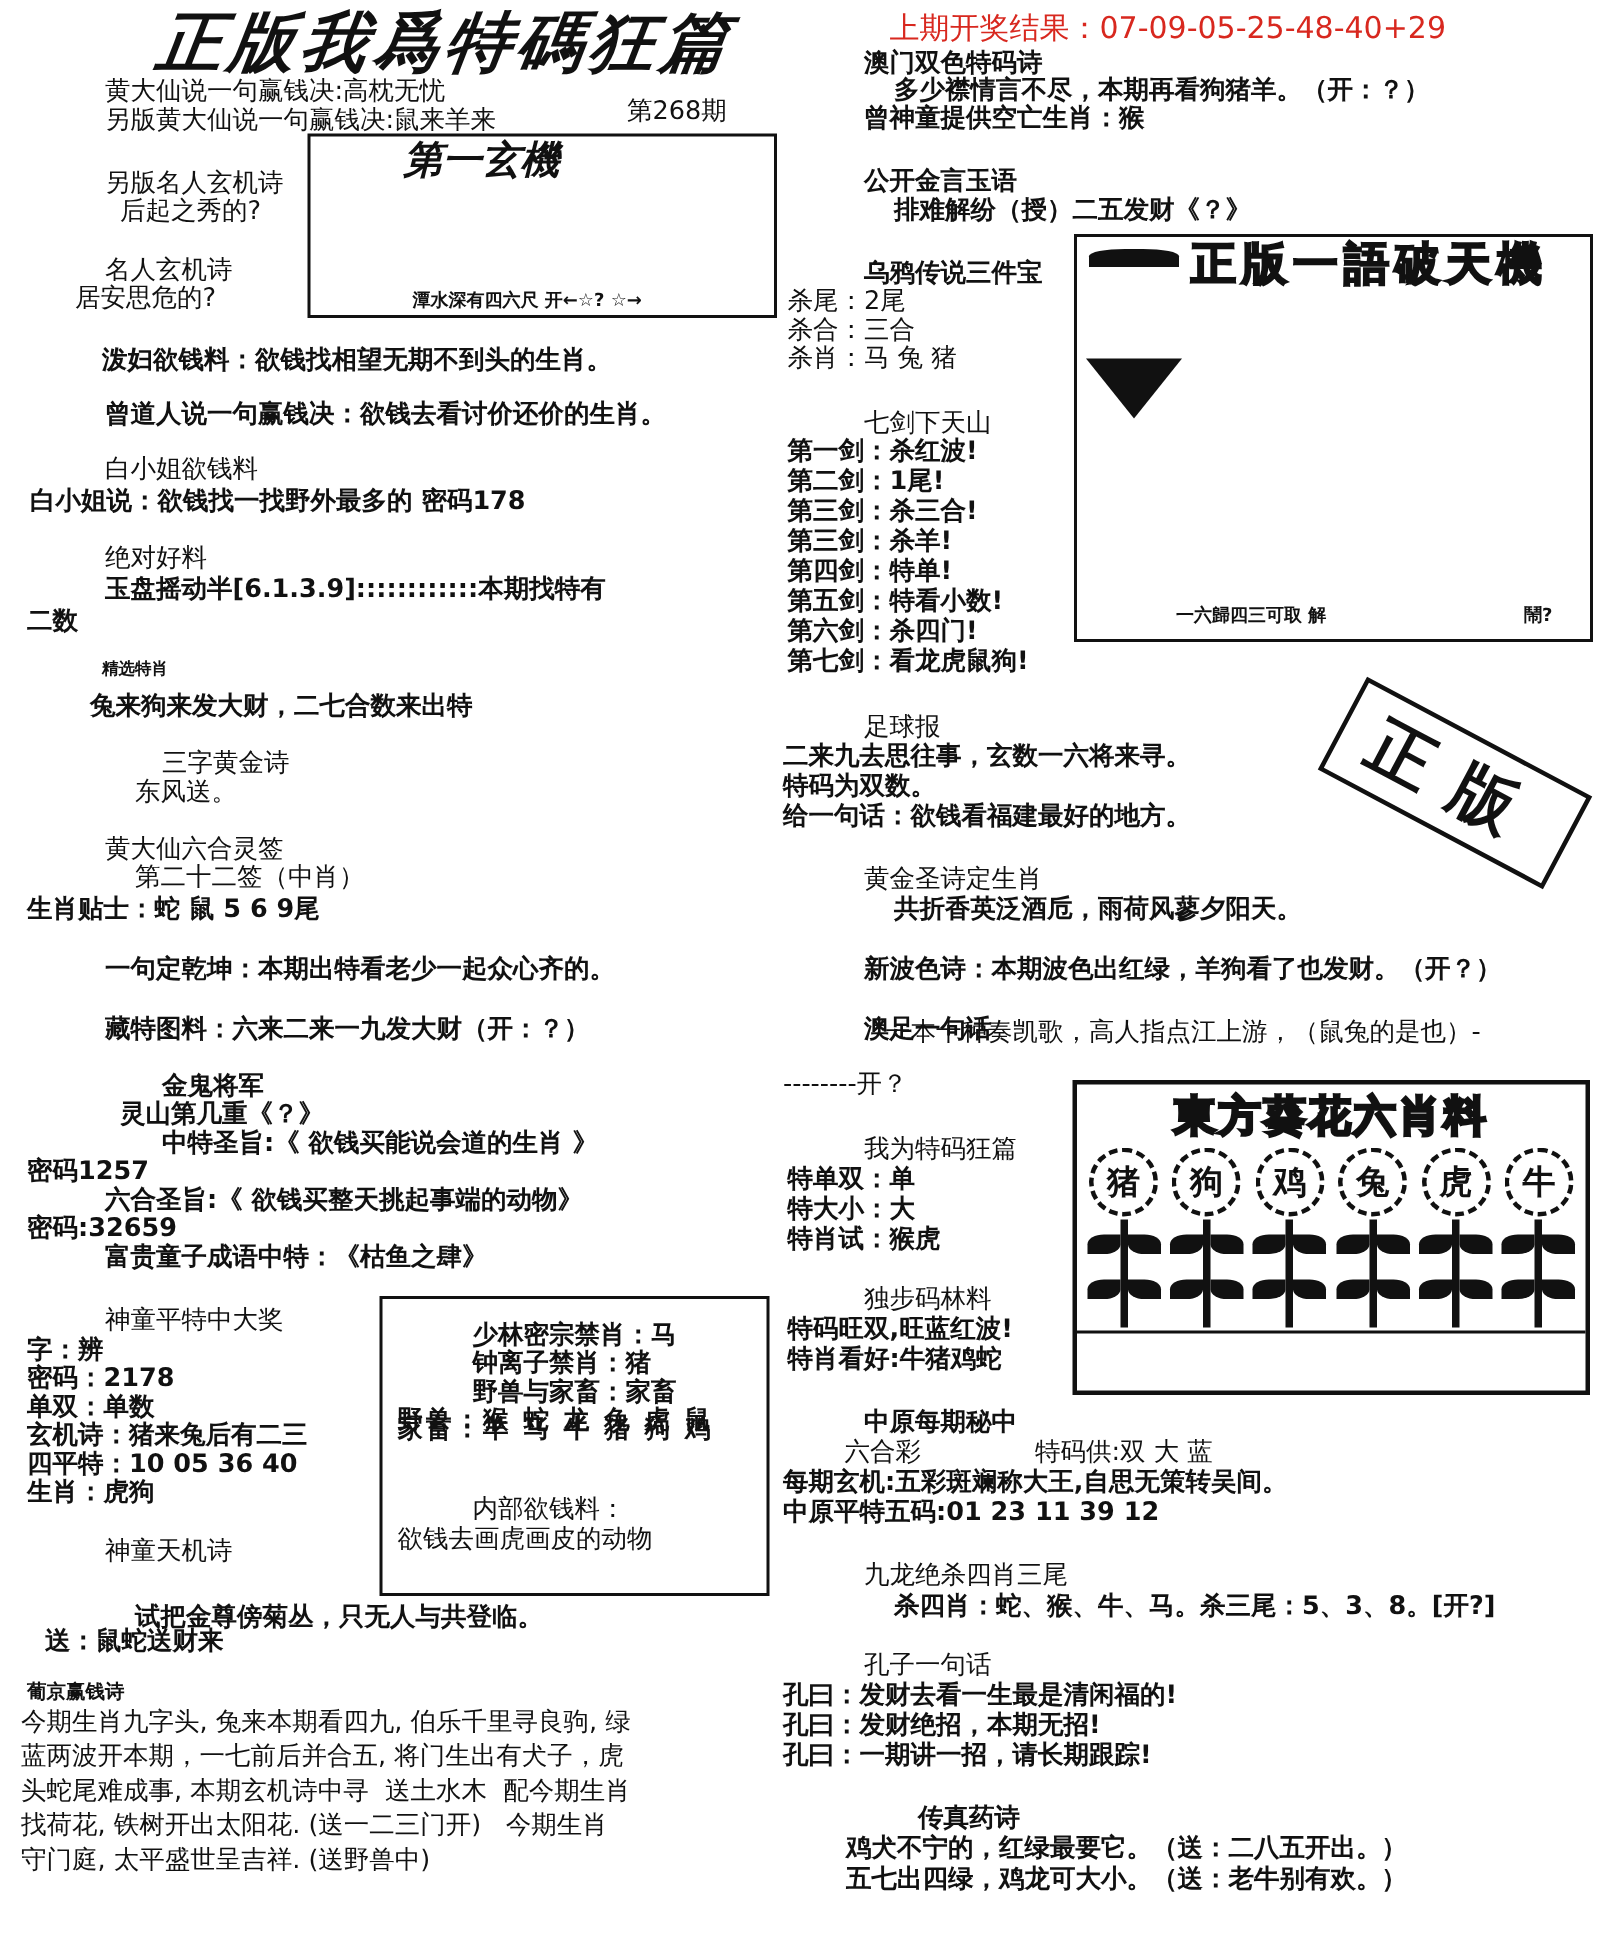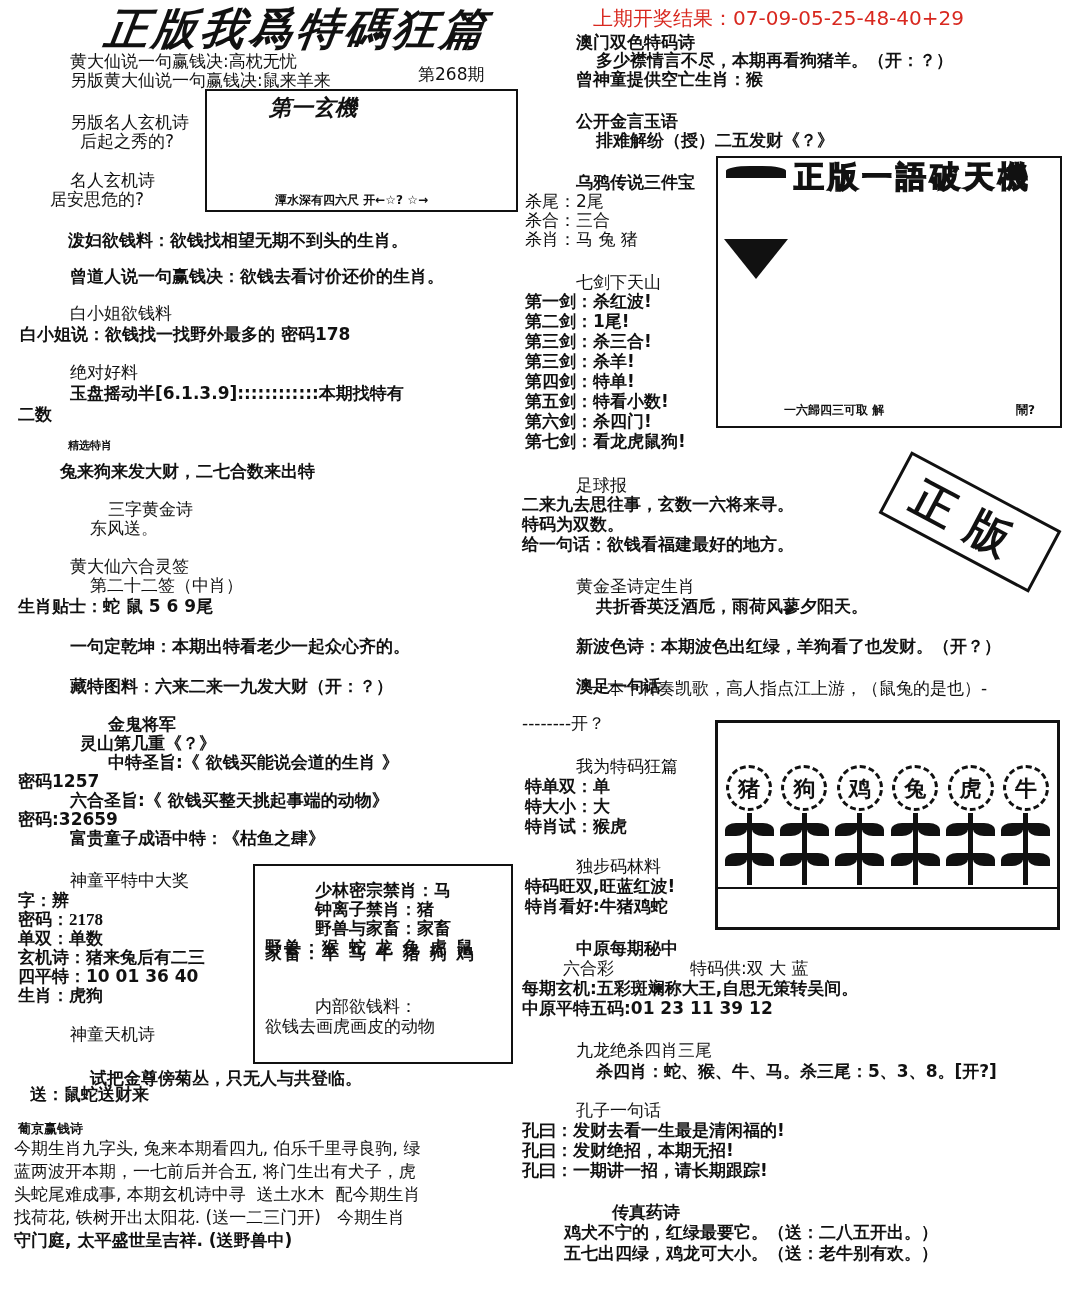--- a/index.html
+++ b/index.html
@@ -9,21 +9,21 @@
     font-size: 17px; line-height: 21px; font-weight: bold;
   }
   .abs { position: absolute; white-space: pre; }
   .title-main {
     left: 105px; top: 4px; font-size: 44px; line-height: 50px; font-weight: 900;
     font-style: italic; letter-spacing: 4px; transform: skewX(-8deg);
   }
   .red { color: #d8281f; font-weight: normal; font-size: 20px; line-height: 24px; }
   .issue { font-weight: normal; font-size: 17px; }
   .box { position: absolute; border: 2px solid #111; background: #fff; }
-  .box-title-it { font-style: italic; font-weight: 900; font-size: 22px; }
+  .box-title-it { font-style: italic; font-weight: 900; font-size: 26px; }
   .small { font-size: 12px; line-height: 14px; }
   .calli { font-family: "DejaVu Serif", serif; font-weight: bold; font-size: 30px; letter-spacing: 4px;
            color: #fff; -webkit-text-stroke: 1.5px #111; }
   .stamp {
     position: absolute; left: 885px; top: 487px; width: 170px; height: 70px;
     border: 3px solid #111; transform: rotate(28deg); display: flex; align-items: center; justify-content: center;
     font-size: 44px; font-weight: 900; letter-spacing: 18px;
   }
   .sunbox { position: absolute; left: 715px; top: 720px; width: 345px; height: 210px; border: 3px solid #111; background: #fff; }
   .sun-title { position: absolute; left: 0; right: 0; top: 4px; text-align: center; font-size: 28px; line-height: 34px;
@@ -79,45 +79,45 @@
 <div class="abs" style="left:108px;top:714px;">金鬼将军</div>
 <div class="abs" style="left:80px;top:733px;">灵山第几重《？》</div>
 <div class="abs" style="left:108px;top:752px;">中特圣旨:《 欲钱买能说会道的生肖 》</div>
 <div class="abs" style="left:18px;top:771px;">密码1257</div>
 <div class="abs" style="left:70px;top:790px;">六合圣旨:《 欲钱买整天挑起事端的动物》</div>
 <div class="abs" style="left:18px;top:809px;">密码:32659</div>
 <div class="abs" style="left:70px;top:828px;">富贵童子成语中特：《枯鱼之肆》</div>
 
 <div class="abs" style="left:70px;top:870px;font-weight:normal;">神童平特中大奖</div>
 <div class="abs" style="left:18px;top:890px;">字：辨</div>
-<div class="abs" style="left:18px;top:909px;font-family:Liberation Serif, serif;">密码：2178</div>
+<div class="abs" style="left:18px;top:909px;">密码：2178</div>
 <div class="abs" style="left:18px;top:928px;">单双：单数</div>
 <div class="abs" style="left:18px;top:947px;">玄机诗：猪来兔后有二三</div>
-<div class="abs" style="left:18px;top:966px;">四平特：10 01 36 40</div>
+<div class="abs" style="left:18px;top:966px;">四平特：10 05 36 40</div>
 <div class="abs" style="left:18px;top:985px;">生肖：虎狗</div>
 <div class="abs" style="left:70px;top:1024px;font-weight:normal;">神童天机诗</div>
 <div class="abs" style="left:90px;top:1068px;">试把金尊傍菊丛，只无人与共登临。</div>
 <div class="abs" style="left:30px;top:1084px;">送：鼠蛇送财来</div>
 
 <div class="box" style="left:253px;top:864px;width:260px;height:200px;">
   <div class="abs" style="left:60px;top:14px;">少林密宗禁肖：马</div>
   <div class="abs" style="left:60px;top:33px;">钟离子禁肖：猪</div>
   <div class="abs" style="left:60px;top:52px;">野兽与家畜：家畜</div>
   <div class="abs" style="left:10px;top:71px;letter-spacing:2px;">野兽：猴 蛇 龙 兔 虎 鼠</div>
   <div class="abs" style="left:10px;top:77px;letter-spacing:2px;">家畜：羊 马 牛 猪 狗 鸡</div>
   <div class="abs" style="left:60px;top:130px;font-weight:normal;">内部欲钱料：</div>
   <div class="abs" style="left:10px;top:150px;font-weight:normal;">欲钱去画虎画皮的动物</div>
 </div>
 
 <div class="abs" style="left:18px;top:1118px;font-size:13px;">葡京赢钱诗</div>
 <div class="abs" style="left:14px;top:1138px;font-weight:normal;">今期生肖九字头, 兔来本期看四九, 伯乐千里寻良驹, 绿</div>
 <div class="abs" style="left:14px;top:1161px;font-weight:normal;">蓝两波开本期，一七前后并合五, 将门生出有犬子，虎</div>
 <div class="abs" style="left:14px;top:1184px;font-weight:normal;">头蛇尾难成事, 本期玄机诗中寻  送土水木  配今期生肖</div>
 <div class="abs" style="left:14px;top:1207px;font-weight:normal;">找荷花, 铁树开出太阳花. (送一二三门开)   今期生肖</div>
-<div class="abs" style="left:14px;top:1230px;font-weight:bold;">守门庭, 太平盛世呈吉祥. (送野兽中)</div>
+<div class="abs" style="left:14px;top:1230px;font-weight:normal;">守门庭, 太平盛世呈吉祥. (送野兽中)</div>
 
 <div class="abs" style="left:576px;top:32px;">澳门双色特码诗</div>
 <div class="abs" style="left:596px;top:50px;">多少襟情言不尽，本期再看狗猪羊。（开：？）</div>
 <div class="abs" style="left:576px;top:69px;">曾神童提供空亡生肖：猴</div>
 <div class="abs" style="left:576px;top:111px;">公开金言玉语</div>
 <div class="abs" style="left:596px;top:130px;">排难解纷（授）二五发财《？》</div>
 <div class="abs" style="left:576px;top:172px;">乌鸦传说三件宝</div>
 <div class="abs" style="left:525px;top:191px;font-weight:normal;">杀尾：2尾</div>
 <div class="abs" style="left:525px;top:210px;font-weight:normal;">杀合：三合</div>
 <div class="abs" style="left:525px;top:229px;font-weight:normal;">杀肖：马 兔 猪</div>
@@ -157,20 +157,21 @@
 
 <div class="abs" style="left:576px;top:756px;font-weight:normal;">我为特码狂篇</div>
 <div class="abs" style="left:525px;top:776px;">特单双：单</div>
 <div class="abs" style="left:525px;top:796px;">特大小：大</div>
 <div class="abs" style="left:525px;top:816px;">特肖试：猴虎</div>
 <div class="abs" style="left:576px;top:856px;font-weight:normal;">独步码林料</div>
 <div class="abs" style="left:525px;top:876px;">特码旺双,旺蓝红波!</div>
 <div class="abs" style="left:525px;top:896px;">特肖看好:牛猪鸡蛇</div>
 
 <div class="sunbox">
+  <div class="sun-title">東方葵花六肖料</div>
   <div class="flowers">
     <div class="flower">
         <div class="petal">猪</div>
         <div class="stem">
           <div class="leaf" style="left:-22px;top:10px;"></div>
           <div class="leaf" style="left:5px;top:10px;transform:scaleX(-1);"></div>
           <div class="leaf" style="left:-22px;top:40px;"></div>
           <div class="leaf" style="left:5px;top:40px;transform:scaleX(-1);"></div>
         </div>
       </div>

